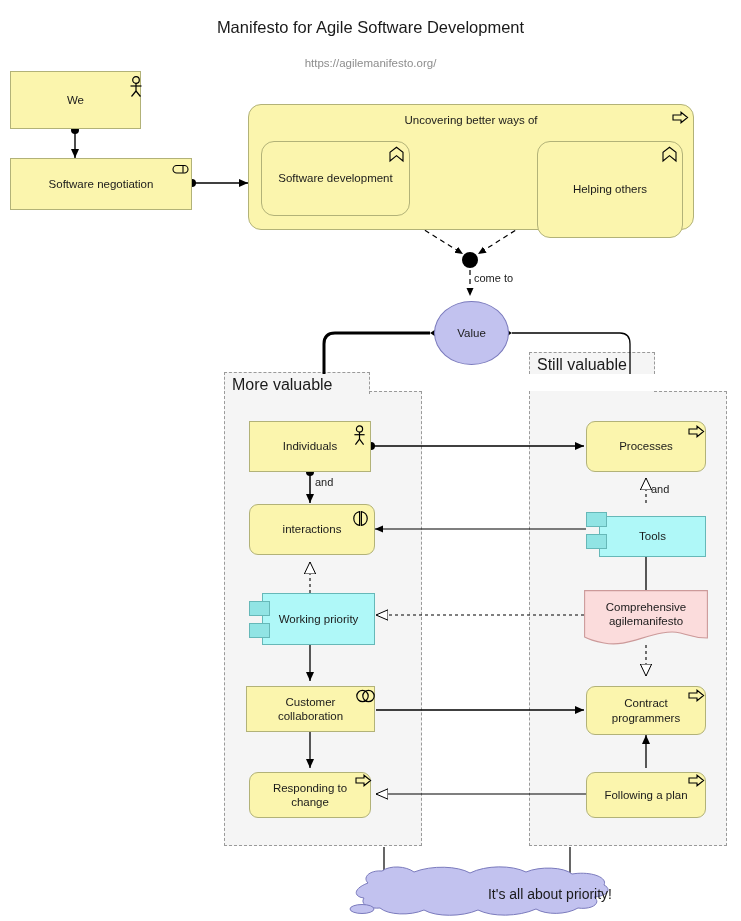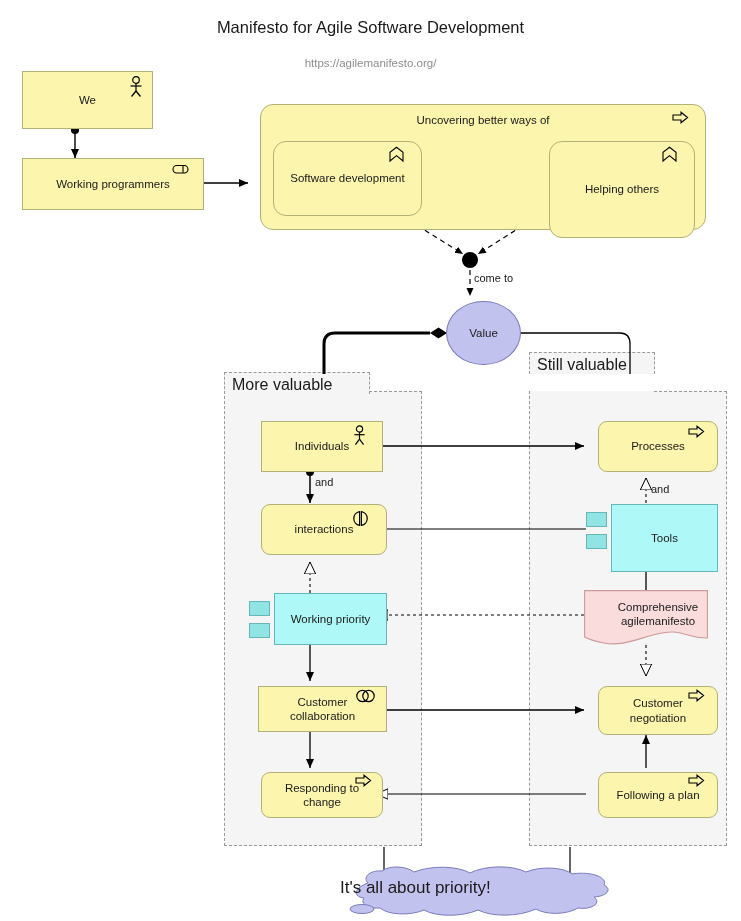--- a/index.html
+++ b/index.html
@@ -35,21 +35,20 @@
     position: absolute;
     display: flex;
     align-items: center;
     justify-content: center;
     text-align: center;
     font-size: 11.5px;
     line-height: 1.25;
     color: #1a1a1a;
     padding: 16px 10px;
     z-index: 6;
-    margin-left: 12px;
   }
   .yellow {
     background: #fbf5ad;
     border: 1px solid #b2b278;
   }
   .cyan {
     background: #aff8f8;
     border: 1px solid #66b8b8;
   }
   .pink  { color:#1a1a1a; }
@@ -110,23 +109,24 @@
   }
   .wlabel {
     position: absolute;
     font-size: 11px;
     color: #1a1a1a;
     z-index: 11;
   }
   .cloud-label {
     position: absolute;
     z-index: 12;
-    font-size: 17px;
-    color: #1a1a1a;
-    text-align: left;
+    font-size: 14px;
+    color: #1a1a1a;
+    text-align: right;
+    margin-top: 8px;
   }
 </style>
 </head>
 <body>
 
 <div id="canvas">
 
   <div class="page-title">Manifesto for Agile Software Development</div>
   <div class="page-url">https://agilemanifesto.org/</div>
 
@@ -224,21 +224,21 @@
     <svg width="16" height="22" viewBox="0 0 16 22">
       <circle cx="8" cy="4" r="3.3" fill="none" stroke="#000" stroke-width="1.2"></circle>
       <line x1="8" y1="7.3" x2="8" y2="15" stroke="#000" stroke-width="1.2"></line>
       <line x1="2.5" y1="10" x2="13.5" y2="10" stroke="#000" stroke-width="1.2"></line>
       <line x1="8" y1="15" x2="3.5" y2="20.5" stroke="#000" stroke-width="1.2"></line>
       <line x1="8" y1="15" x2="12.5" y2="20.5" stroke="#000" stroke-width="1.2"></line>
     </svg>
   </div>
 
   <div class="node yellow" style="left:10px; top:158px; width:182px; height:52px;">
-    <span>Working programmers</span>
+    <span>Software negotiation</span>
   </div>
   <div class="icon" style="left:172px; top:163px;">
     <svg width="18" height="12" viewBox="0 0 18 12">
       <rect x="1" y="2.5" width="15" height="7.5" rx="3.7" fill="none" stroke="#000" stroke-width="1.1"></rect>
       <line x1="11" y1="2.8" x2="11" y2="9.7" stroke="#000" stroke-width="1.1"></line>
     </svg>
   </div>
 
   <div class="node yellow rounded-lg" style="left:248px; top:104px; width:446px; height:126px; align-items:flex-start; justify-content:center; padding-top:8px;">
     <span>Uncovering better ways of</span>
@@ -321,35 +321,35 @@
 
   <div class="node yellow rounded" style="left:586px; top:421px; width:120px; height:51px;">
     <span>Processes</span>
   </div>
   <div class="icon" style="left:688px; top:425px;">
     <svg width="17" height="13" viewBox="0 0 17 13">
       <path d="M1,4 L9,4 L9,1.2 L15.6,6.5 L9,11.8 L9,9 L1,9 z" fill="none" stroke="#000" stroke-width="1.1" stroke-linejoin="miter"></path>
     </svg>
   </div>
 
-  <div class="node cyan" style="left:599px; top:504px; width:107px; height:68px;">
+  <div class="node cyan" style="left:599px; top:516px; width:107px; height:41px;">
     <span>Tools</span>
   </div>
   <div class="comp-tab" style="left:586px; top:512px;"></div>
   <div class="comp-tab" style="left:586px; top:534px;"></div>
 
   <svg class="icon" style="left:584px; top:590px; z-index:6;" width="124" height="58" viewBox="0 0 124 58">
     <path d="M0.6,0.6 L123.4,0.6 L123.4,48 C100,48 100,39 78,43 C56,47 40,57 20,53 C10,51 4,49 0.6,47 z" fill="#fbdcdc" stroke="#cc9a9a" stroke-width="1.1"></path>
   </svg>
   <div class="node pink" style="left:584px; top:590px; width:124px; height:48px; z-index:7; background:transparent; border:none;">
     <span>Comprehensive agilemanifesto</span>
   </div>
 
   <div class="node yellow rounded" style="left:586px; top:686px; width:120px; height:49px;">
-    <span>Customer negotiation</span>
+    <span>Contract programmers</span>
   </div>
   <div class="icon" style="left:688px; top:689px;">
     <svg width="17" height="13" viewBox="0 0 17 13">
       <path d="M1,4 L9,4 L9,1.2 L15.6,6.5 L9,11.8 L9,9 L1,9 z" fill="none" stroke="#000" stroke-width="1.1" stroke-linejoin="miter"></path>
     </svg>
   </div>
 
   <div class="node yellow rounded" style="left:586px; top:772px; width:120px; height:46px;">
     <span>Following a plan</span>
   </div>

